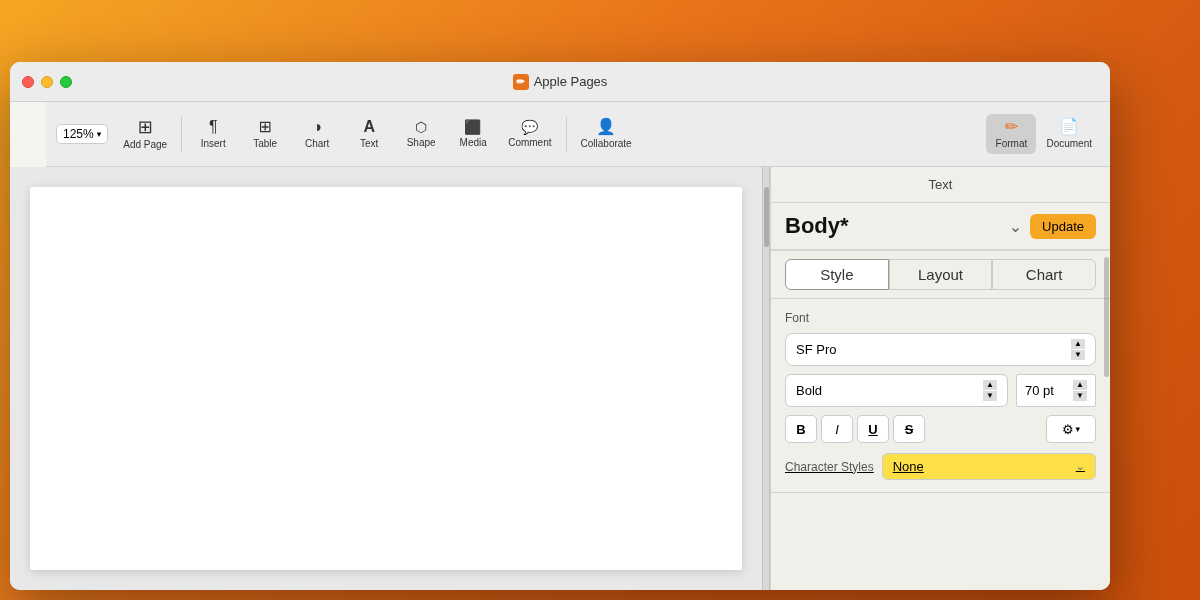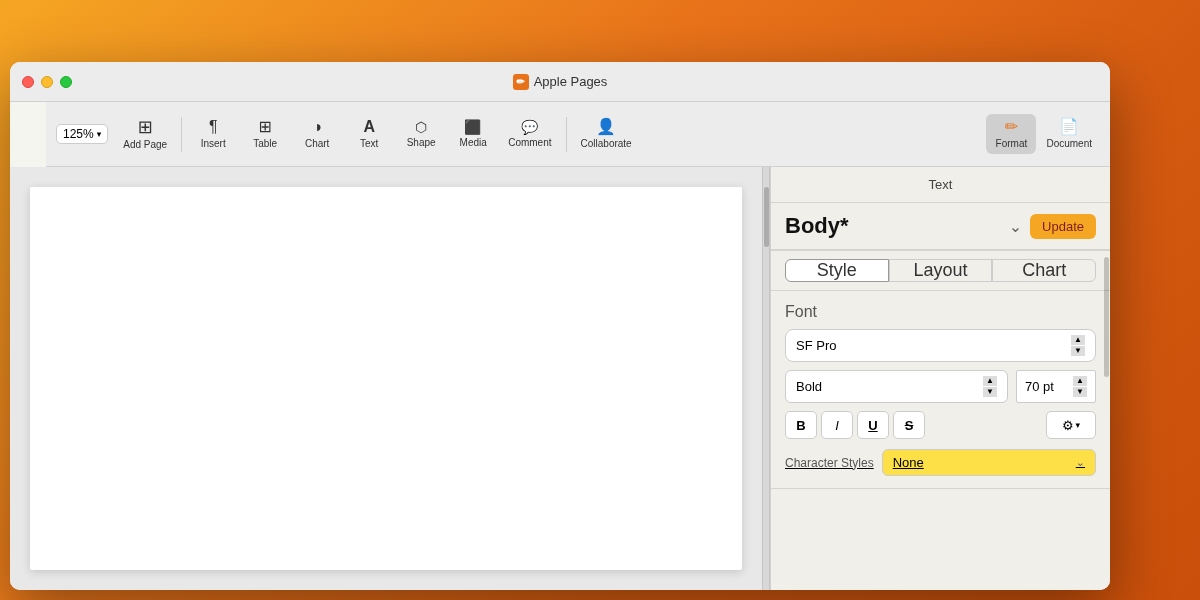--- a/index.html
+++ b/index.html
@@ -198,42 +198,42 @@
       color: #111;
     }
 
     .style-chevron {
       color: #666;
       font-size: 16px;
     }
 
     .update-btn {
       background: #f5a623;
-      color: #7f1d1d;
+      color: #000000;
       border: none;
       border-radius: 6px;
       padding: 5px 12px;
       font-size: 13px;
       font-weight: 500;
       cursor: pointer;
     }
 
     
     .sub-tabs {
       display: flex;
       padding: 8px 14px;
       gap: 0;
       border-bottom: 1px solid #d5d5d0;
     }
 
     .sub-tab {
       flex: 1;
       text-align: center;
-      padding: 0 0;
-      font-size: 18px;
+      padding: 6px 0;
+      font-size: 15px;
       color: #333;
       cursor: pointer;
       border: 1px solid #ccc;
       background: #f0efe9;
     }
 
     .sub-tab:first-child {
       border-radius: 6px 0 0 6px;
     }
     .sub-tab:last-child {
@@ -245,21 +245,21 @@
       border-color: #999;
     }
 
     
     .panel-section {
       padding: 12px 14px;
       border-bottom: 1px solid #d5d5d0;
     }
 
     .section-label {
-      font-size: 16px;
+      font-size: 12px;
       color: #555;
       margin-bottom: 8px;
       font-weight: 400;
     }
 
     .font-select {
       width: 100%;
       background: white;
       border: 1px solid #ccc;
       border-radius: 8px;

